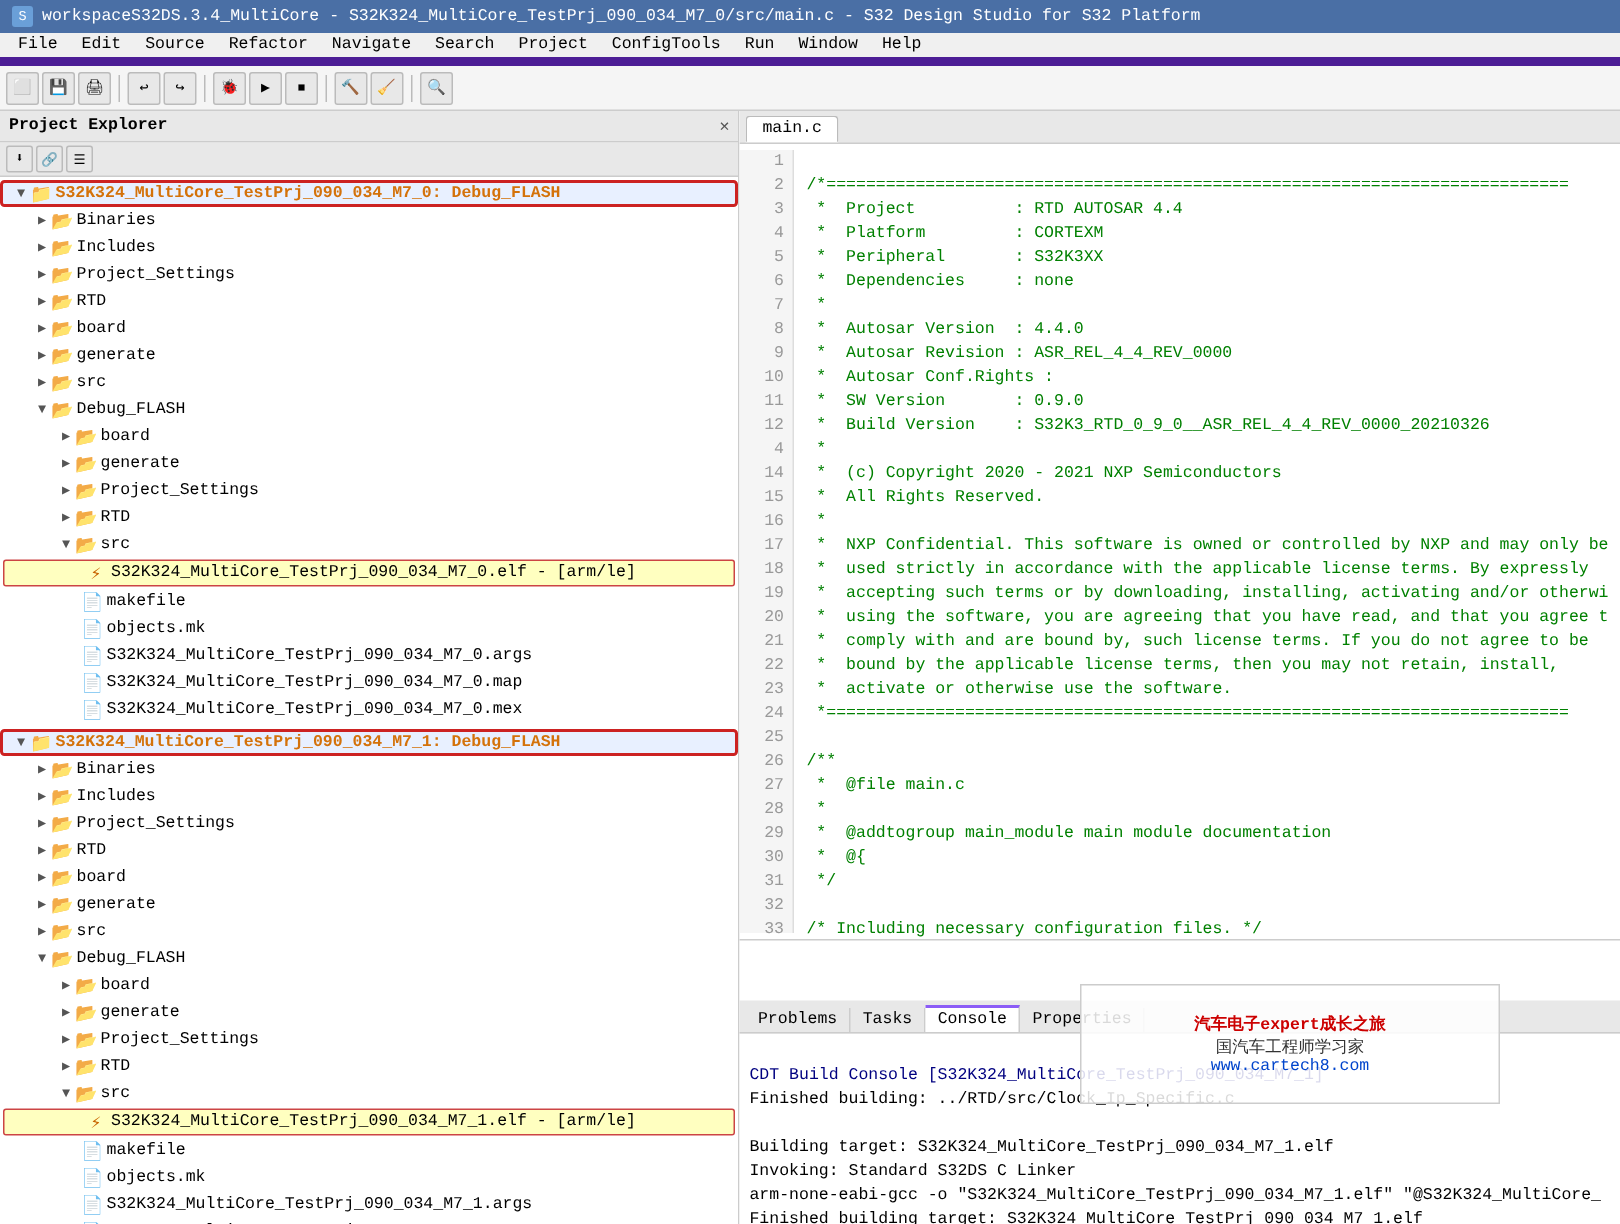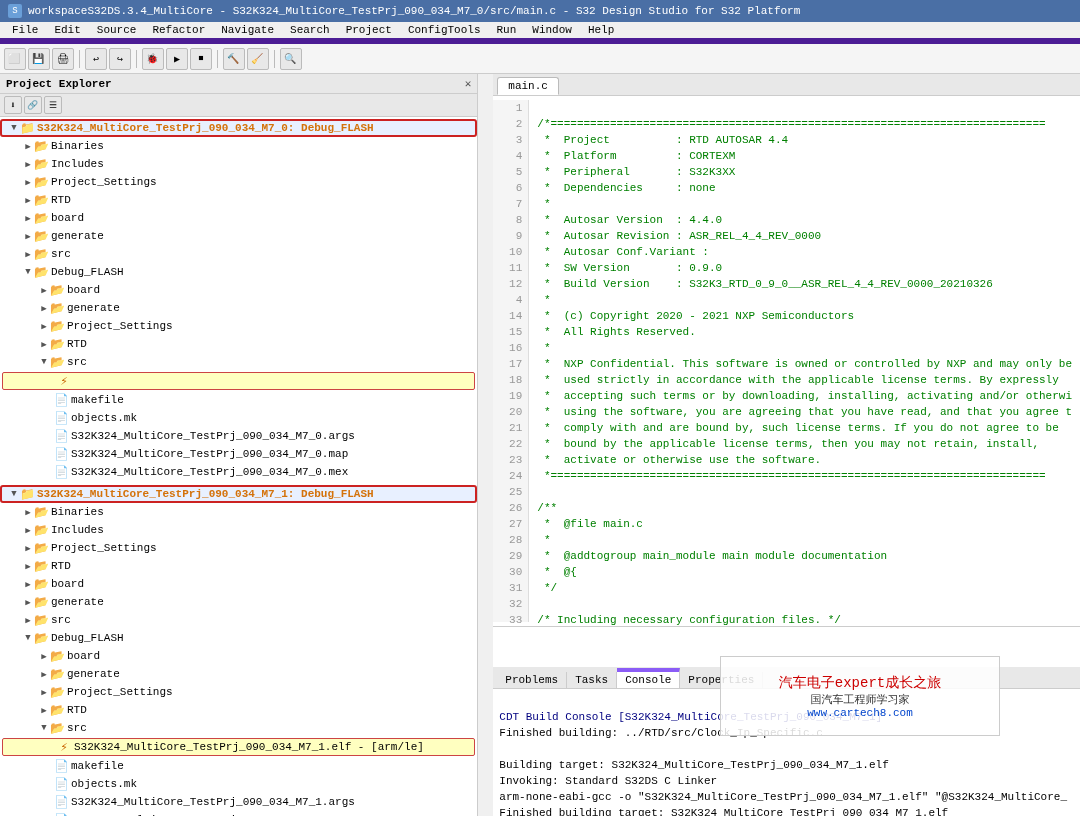--- a/index.html
+++ b/index.html
@@ -66,21 +66,20 @@
       display: flex; align-items: center; justify-content: center;
       font-size: 10px;
       cursor: pointer;
     }
     .tb-sep { width: 1px; height: 18px; background: #bbb; margin: 0 3px; }
 
     
     #main {
       display: flex;
       height: calc(816px - 22px - 22px - 30px);
-      gap: 15px;
     }
 
     
     #left-panel {
       width: 520px;
       background: #fff;
       border-right: 1px solid #ccc;
       display: flex;
       flex-direction: column;
       overflow: hidden;
@@ -218,21 +217,21 @@
       margin-top: 40px;
     }
     .console-tab {
       padding: 2px 8px;
       font-size: 11px;
       cursor: pointer;
       border-right: 1px solid #ccc;
     }
     .console-tab.active {
       background: #fff;
-      border-top: 4px solid #8b5cf6;
+      border-top: 2px solid #8b5cf6;
     }
     #console-content {
       flex: 1;
       overflow-y: auto;
       overflow-x: auto;
       background: #fff;
       padding: 4px 6px;
       font-size: 11px;
       line-height: 16px;
       white-space: pre;
@@ -419,20 +418,21 @@
       <div class="tree-item">
         <span class="tree-indent" style="width:36px;"></span>
         <span class="tree-arrow">▼</span>
         <span class="tree-icon">📂</span>
         <span class="tree-label">src</span>
       </div>
 
       <div class="tree-item" style="background:#ffffc0; border:1px solid #cc4444; border-radius:2px; margin:1px 2px;">
         <span class="tree-indent" style="width:52px;"></span>
         <span class="tree-icon" style="color:#c86400;">⚡</span>
+        <span class="tree-label">S32K324_MultiCore_TestPrj_090_034_M7_0.elf - [arm/le]</span>
       </div>
       <div class="tree-item">
         <span class="tree-indent" style="width:52px;"></span>
         <span class="tree-icon">📄</span>
         <span class="tree-label">makefile</span>
       </div>
       <div class="tree-item">
         <span class="tree-indent" style="width:52px;"></span>
         <span class="tree-icon">📄</span>
         <span class="tree-label">objects.mk</span>
@@ -618,21 +618,21 @@
         </div>
         <div id="code-content">
 <span class="code-comment">/*===========================================================================</span>
 <span class="code-comment"> *  Project          : RTD AUTOSAR 4.4</span>
 <span class="code-comment"> *  Platform         : CORTEXM</span>
 <span class="code-comment"> *  Peripheral       : S32K3XX</span>
 <span class="code-comment"> *  Dependencies     : none</span>
 <span class="code-comment"> *</span>
 <span class="code-comment"> *  Autosar Version  : 4.4.0</span>
 <span class="code-comment"> *  Autosar Revision : ASR_REL_4_4_REV_0000</span>
-<span class="code-comment"> *  Autosar Conf.Variant :</span>
+<span class="code-comment"> *  Autosar Conf.Rights :</span>
 <span class="code-comment"> *  SW Version       : 0.9.0</span>
 <span class="code-comment"> *  Build Version    : S32K3_RTD_0_9_0__ASR_REL_4_4_REV_0000_20210326</span>
 <span class="code-comment"> *</span>
 <span class="code-comment"> *  (c) Copyright 2020 - 2021 NXP Semiconductors</span>
 <span class="code-comment"> *  All Rights Reserved.</span>
 <span class="code-comment"> *</span>
 <span class="code-comment"> *  NXP Confidential. This software is owned or controlled by NXP and may only be</span>
 <span class="code-comment"> *  used strictly in accordance with the applicable license terms. By expressly</span>
 <span class="code-comment"> *  accepting such terms or by downloading, installing, activating and/or otherwi</span>
 <span class="code-comment"> *  using the software, you are agreeing that you have read, and that you agree t</span>
@@ -680,16 +680,16 @@
 
 
       </div>
     </div>
 
   </div>
 
 </div>
 
 <div id="watermark">
-  <div style="font-size:14px; font-weight:normal; color:#c00;">汽车电子expert成长之旅</div>
+  <div style="font-size:11px; font-weight:bold; color:#c00;">汽车电子expert成长之旅</div>
   <div style="font-size:11px; color:#333;">国汽车工程师学习家</div>
   <div style="font-size:11px; color:#0044cc;">www.cartech8.com</div>
 </div>
 
 </body></html>

